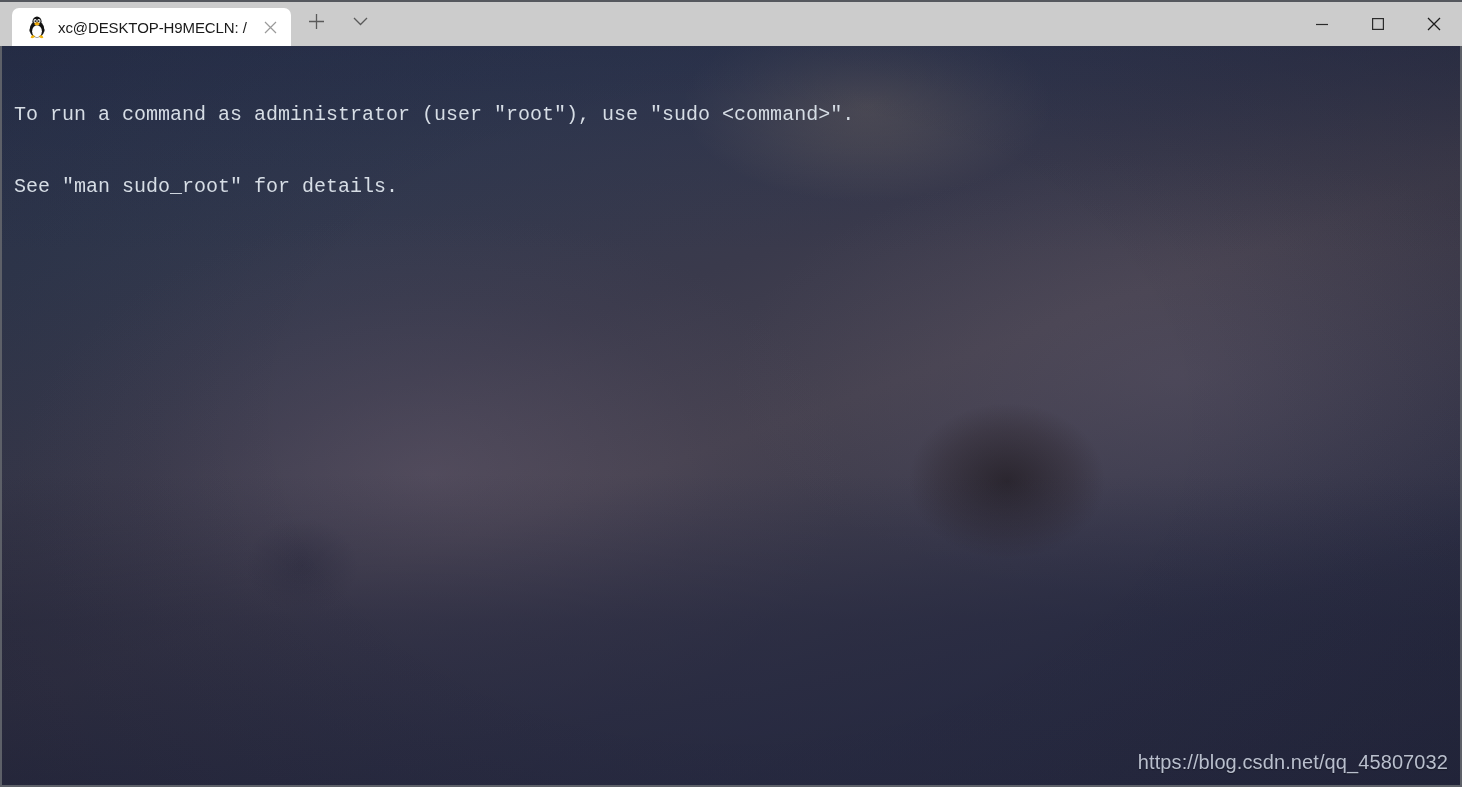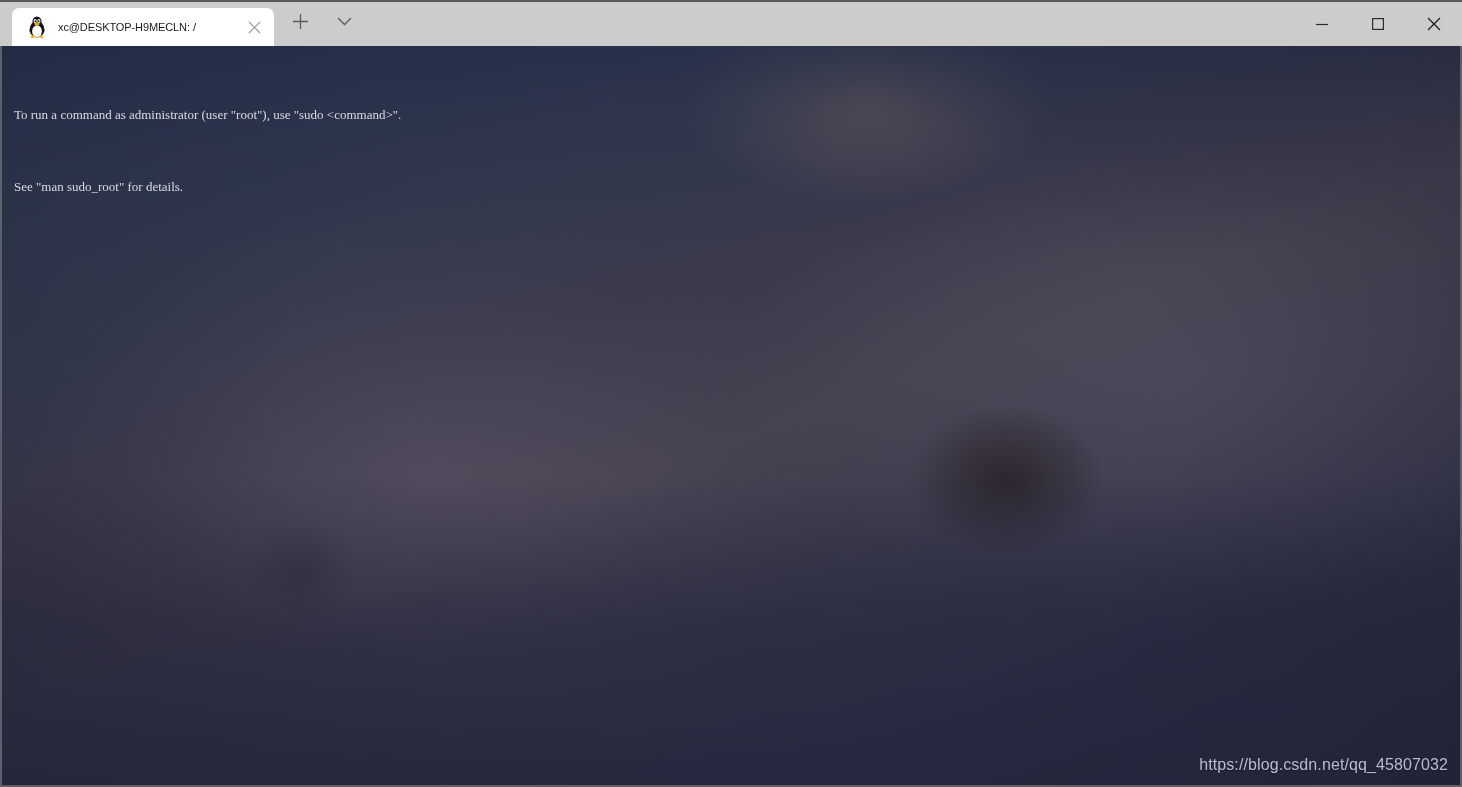--- a/index.html
+++ b/index.html
@@ -60,21 +60,21 @@
 
   .tux-icon {
     width: 22px;
     height: 24px;
     flex: 0 0 auto;
     display: block;
   }
 
   .tab-title {
     font-family: "Liberation Sans", sans-serif;
-    font-size: 11px;
+    font-size: 15px;
     color: #1a1a1a;
     white-space: nowrap;
     flex: 1 1 auto;
     letter-spacing: -0.1px;
   }
 
   .tab-close {
     width: 28px;
     height: 28px;
     display: flex;
@@ -177,22 +177,22 @@
     background:
       radial-gradient(ellipse 1100px 760px at 50% 50%, rgba(0,0,0,0) 40%, rgba(10,10,22,0.22) 100%);
   }
 
   
   .screen {
     position: absolute;
     inset: 0;
     padding: 9px 0 0 12px;
     box-sizing: border-box;
-    font-family: Liberation Serif, serif;
-    font-size: 13px;
+    font-family: Liberation Mono, monospace;
+    font-size: 20px;
     line-height: 24px;
     color: #d6dde5;
     white-space: pre;
     z-index: 5;
   }
 
   .line { height: 24px; }
   .line.blank { height: 24px; }
 
   .prompt-line {
@@ -212,21 +212,21 @@
     margin-left: 11px;
     vertical-align: middle;
   }
 
   
   .watermark {
     position: absolute;
     right: 12px;
     bottom: 11px;
     font-family: "Liberation Sans", sans-serif;
-    font-size: 16px;
+    font-size: 20px;
     color: #b9bfcd;
     letter-spacing: 0.1px;
     z-index: 8;
     text-shadow: 0 1px 1px rgba(0,0,0,0.35);
   }
 </style>
 </head>
 <body>
 
 <div class="window">

